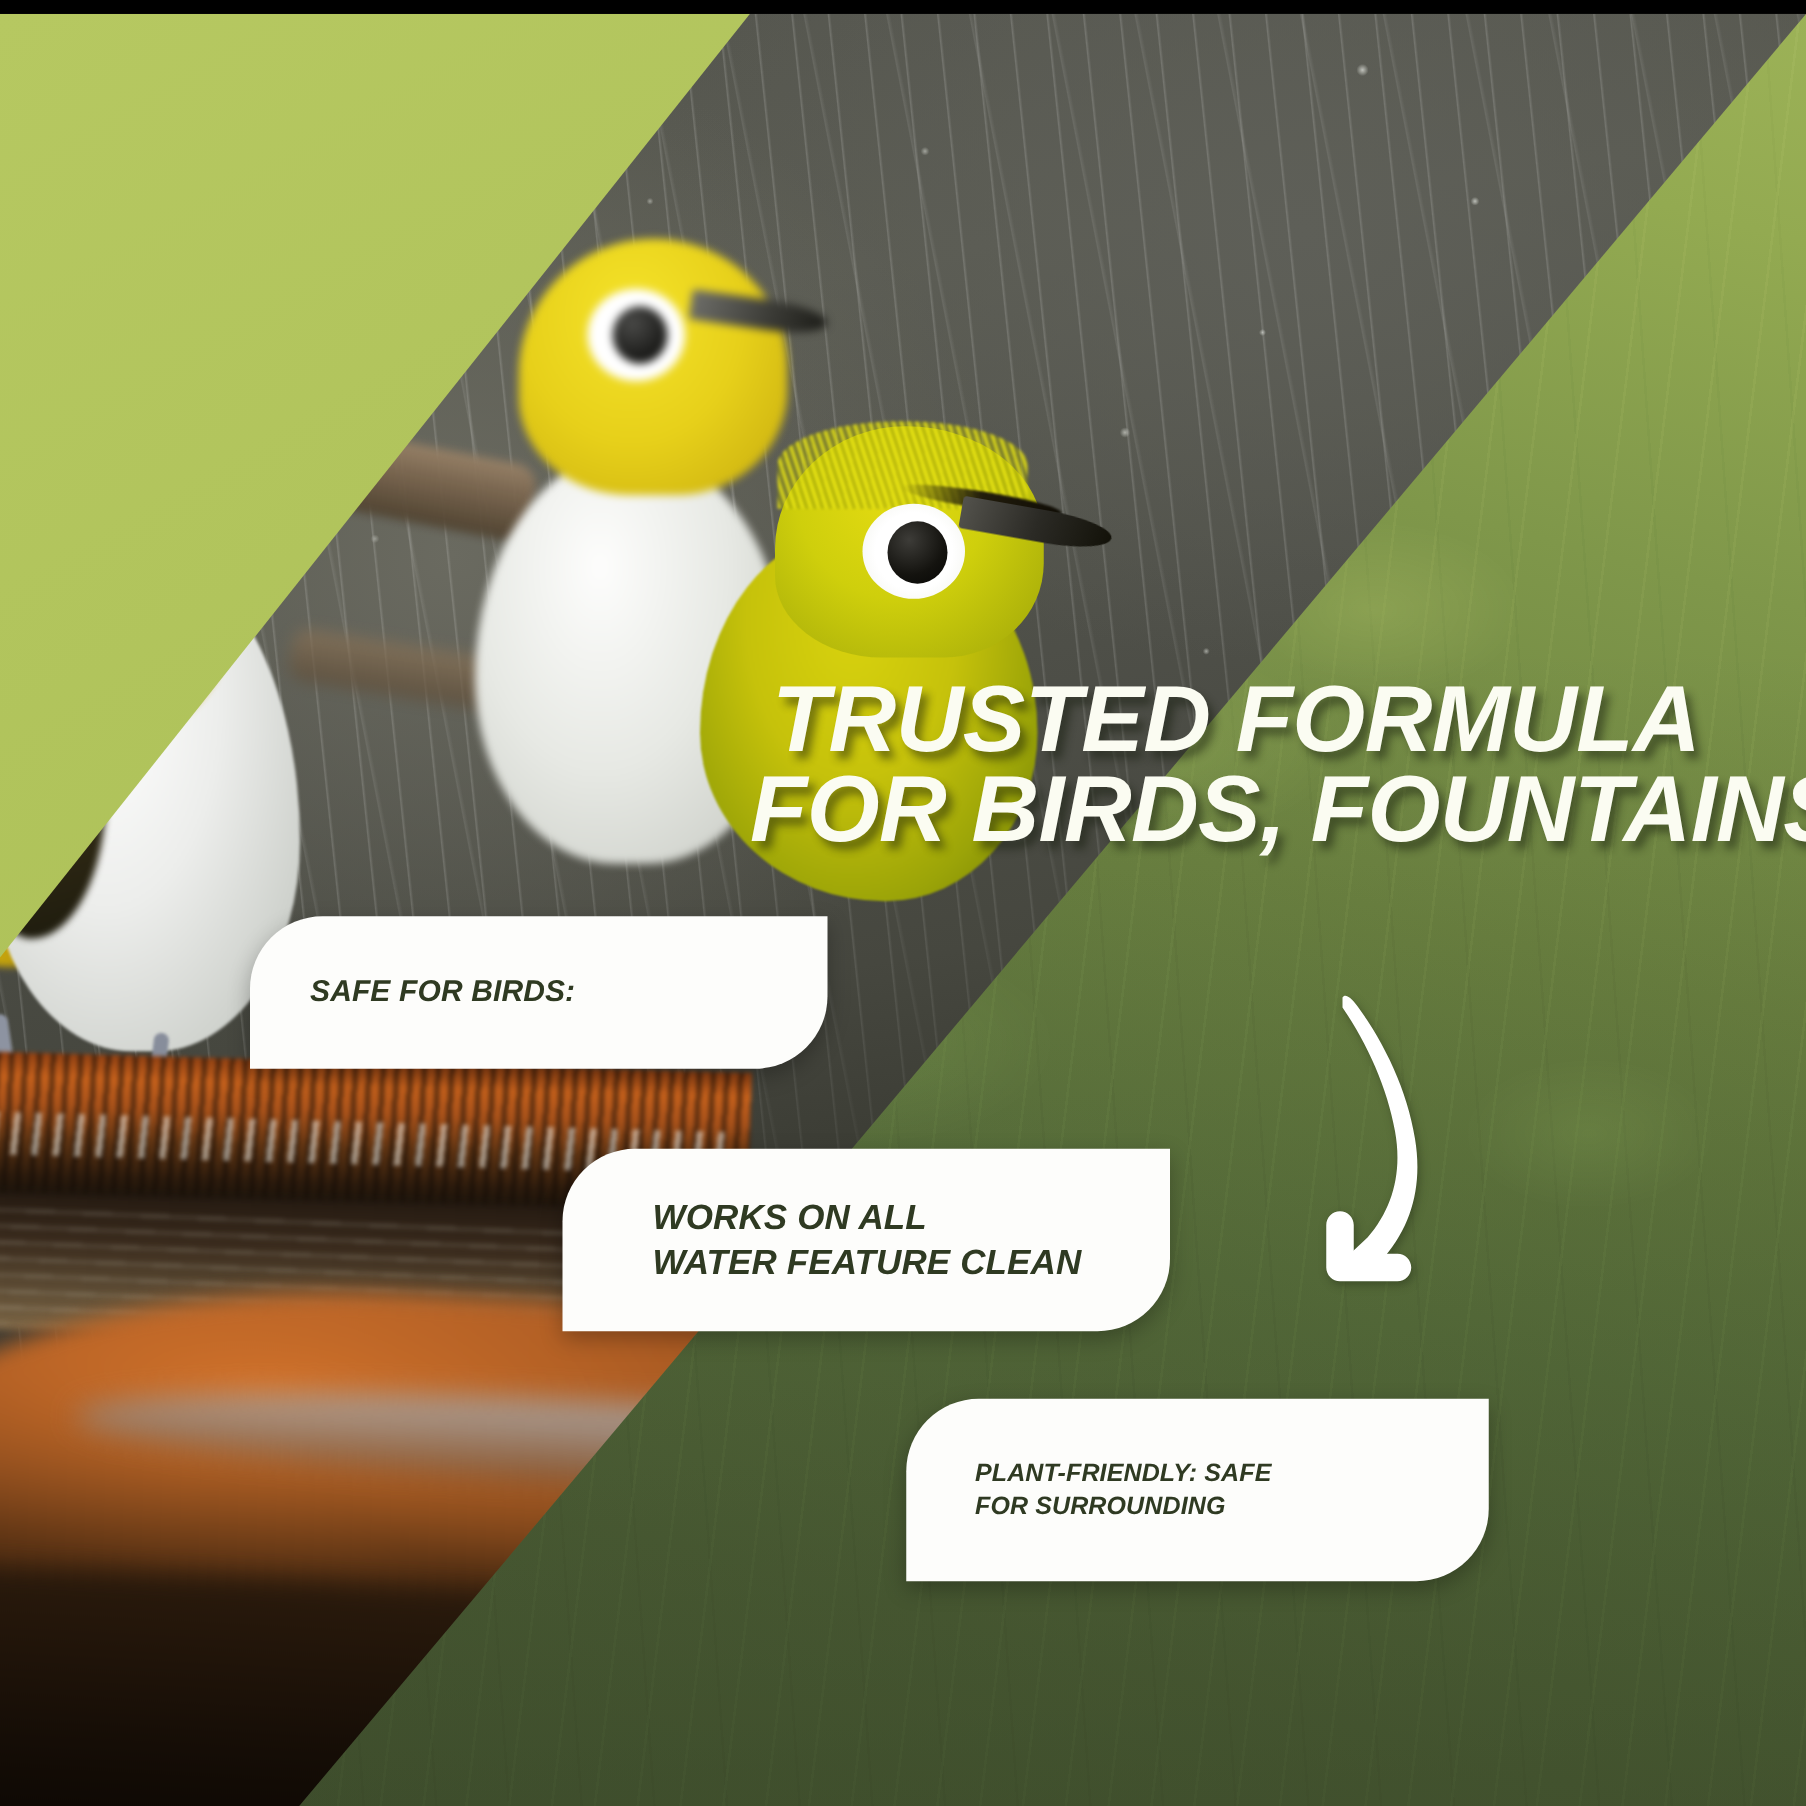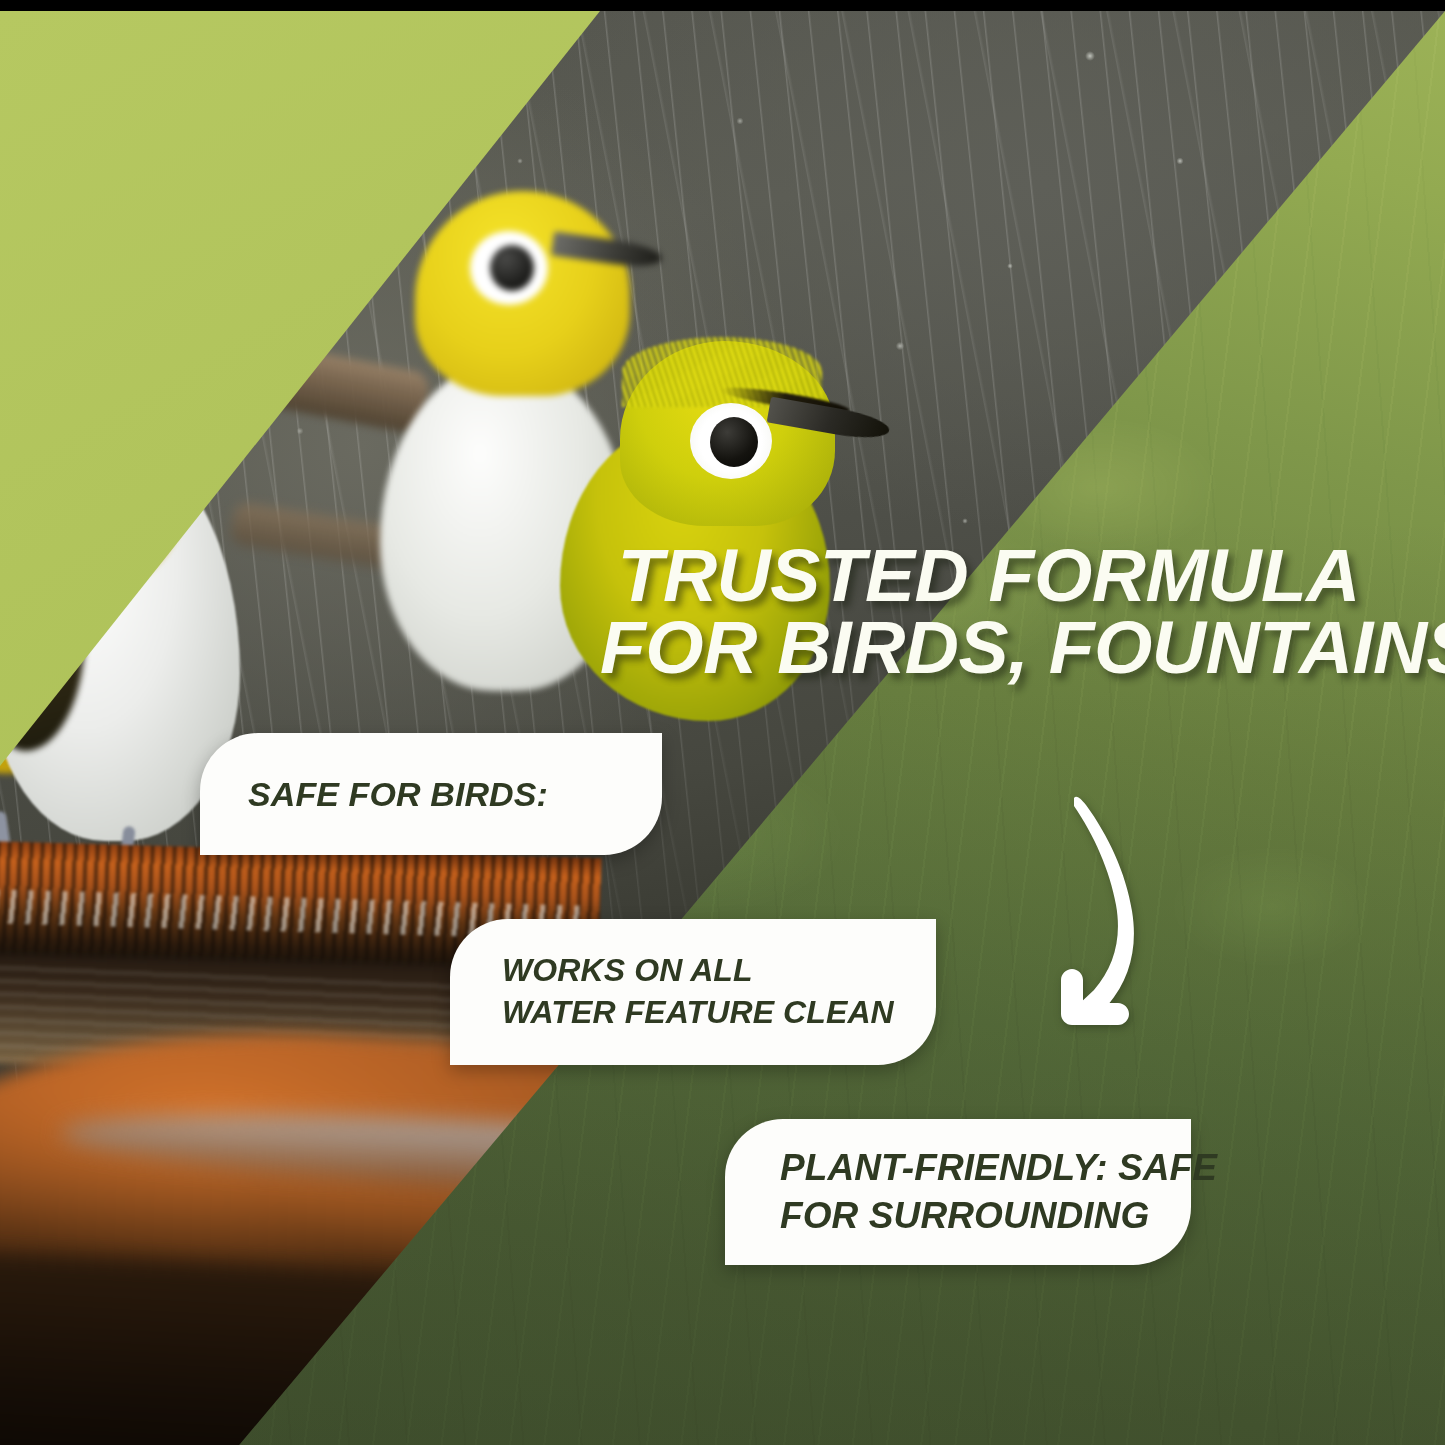--- a/index.html
+++ b/index.html
@@ -243,27 +243,27 @@
   .pill-text{
     font-family:"Liberation Sans", sans-serif;
     font-weight:700; font-style:italic;
     color:#2f3a22;
     text-transform:uppercase;
     letter-spacing:.1px;
   }
   .pill-text .ln{ display:block; white-space:nowrap; }
 
   #pill1{ left:200px; top:722px; width:462px; height:122px; }
-  #pill1 .pill-text{ padding-left:48px; font-size:34px; line-height:1.32; }
+  #pill1 .pill-text{ padding-left:48px; font-size:24px; line-height:1.32; }
 
   #pill2{ left:450px; top:908px; width:486px; height:146px; }
-  #pill2 .pill-text{ padding-left:52px; font-size:32px; line-height:1.30; }
+  #pill2 .pill-text{ padding-left:72px; font-size:28px; line-height:1.30; }
 
   #pill3{ left:725px; top:1108px; width:466px; height:146px; }
-  #pill3 .pill-text{ padding-left:55px; font-size:37px; line-height:1.30; }
+  #pill3 .pill-text{ padding-left:55px; font-size:20px; line-height:1.30; }
 
   
   .wedge-bl{
     position:absolute; inset:0;
     background:linear-gradient(170deg,#66764a 0%, #5b6c43 55%, #4d5d39 100%);
     clip-path:polygon(0 1130px, 0 1445px, 560px 1445px);
     opacity:.0;
   }
 </style>
 </head>

